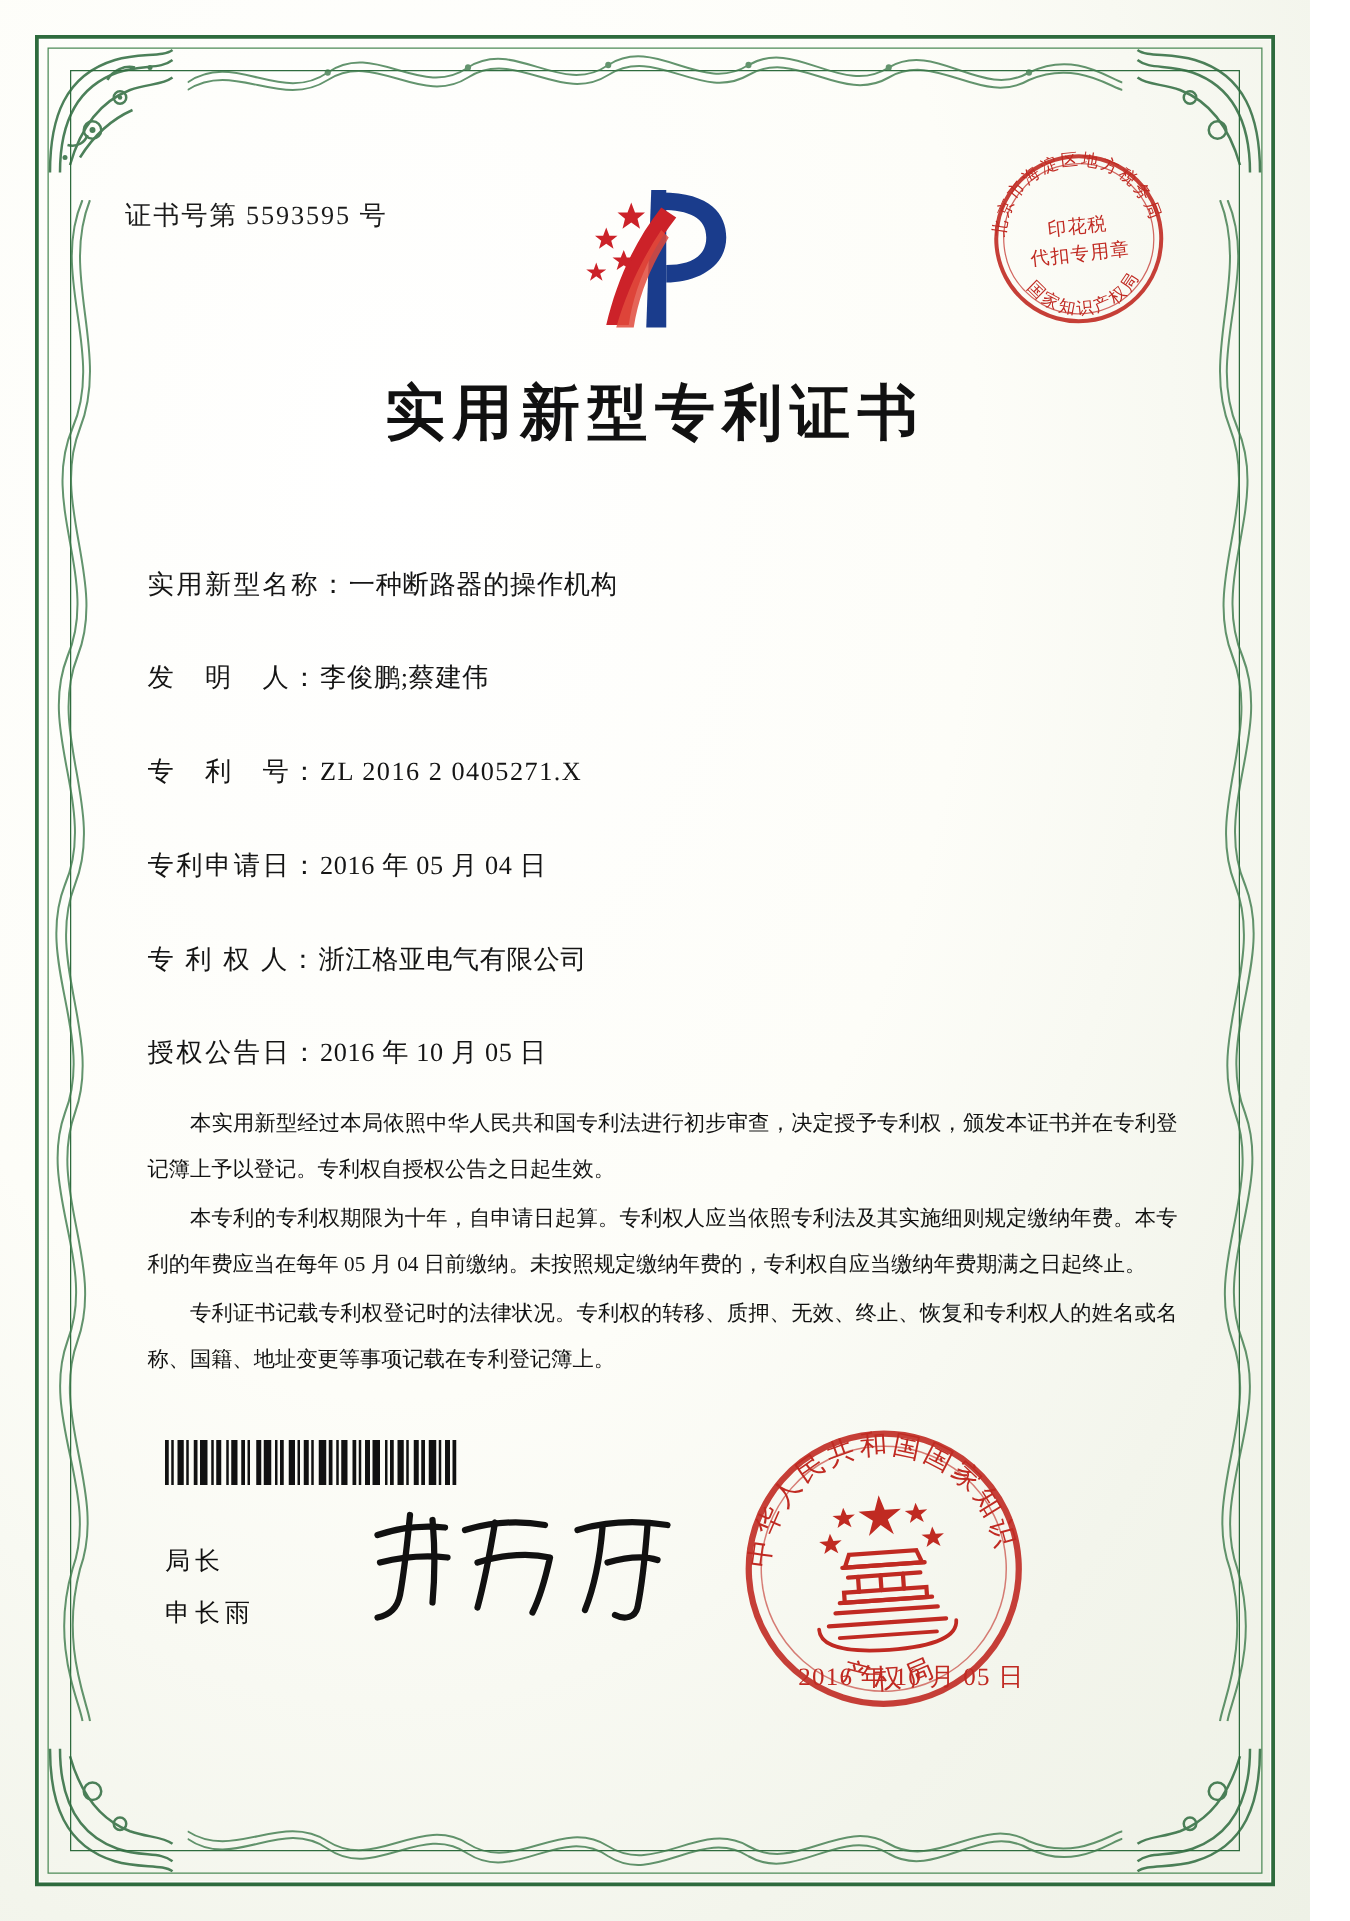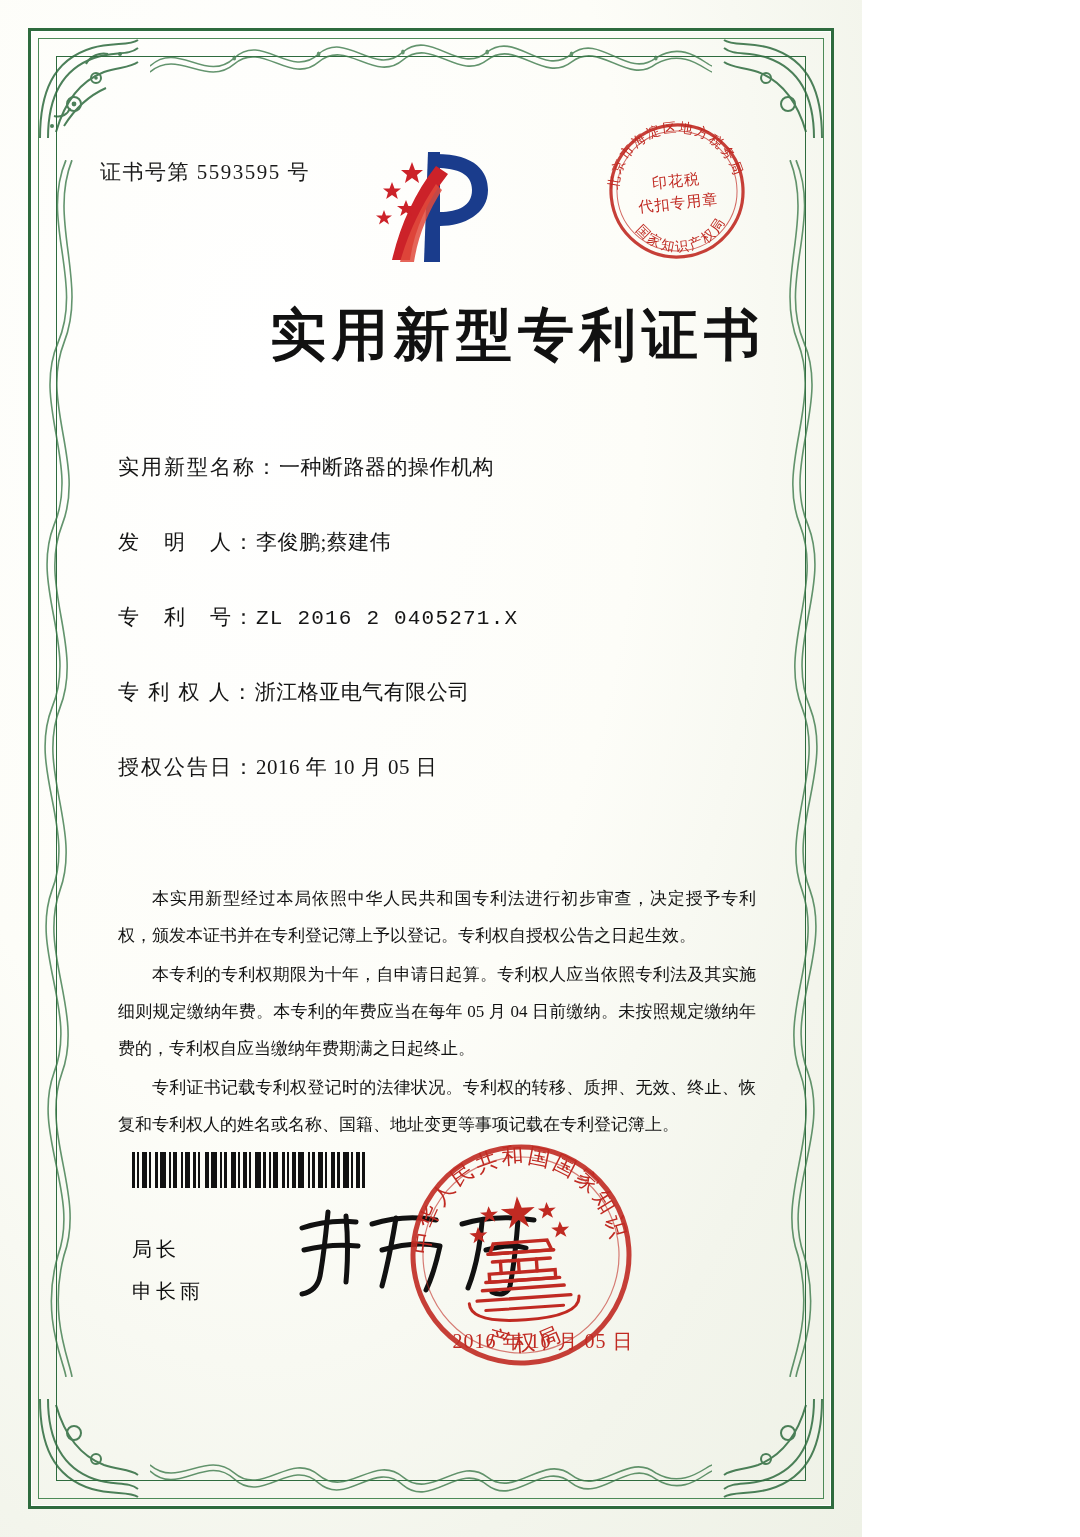--- a/index.html
+++ b/index.html
@@ -5,21 +5,21 @@
   html, body {
     margin: 0;
     padding: 0;
     background: #ffffff;
   }
   body {
     font-family: "Liberation Serif", "DejaVu Serif", serif;
   }
   .page {
     position: relative;
-    width: 862px;
+    width: 1048px;
     height: 1537px;
     background:
       radial-gradient(ellipse at 30% 25%, #ffffff 0%, #fdfdf8 45%, #f3f5ec 75%, #eef1e6 100%);
     overflow: hidden;
   }
   
   .frame-outer {
     position: absolute;
     left: 28px; top: 28px; right: 28px; bottom: 28px;
     border: 3px solid #2e6b3e;
@@ -96,23 +96,23 @@
     width: 170px;
     height: 170px;
   }
   .stamp-tax svg { width: 100%; height: 100%; display: block; }
 
   .title {
     position: absolute;
     top: 198px;
     left: 0;
     right: 0;
-    text-align: right;
+    text-align: center;
     font-family: "DejaVu Serif", "Liberation Serif", serif;
-    font-size: 56px;
+    font-size: 48px;
     font-weight: bold;
     letter-spacing: 6px;
     color: #111;
   }
 
   .fields {
     position: absolute;
     top: 340px;
     left: 22px;
     right: 0;
@@ -121,21 +121,21 @@
   .field {
     font-size: 21px;
     color: #151515;
     margin-bottom: 47px;
     letter-spacing: .5px;
     white-space: nowrap;
   }
   .field .lbl { letter-spacing: 2px; }
   .field .val { letter-spacing: .5px; }
   .field.mono .val {
-    font-family: Liberation Mono, monospace;
+    font-family: Liberation Serif, serif;
     letter-spacing: 1.2px;
   }
 
   .body-text {
     position: absolute;
     top: 780px;
     left: 22px;
     right: 10px;
     font-size: 17px;
     line-height: 37px;
@@ -361,20 +361,23 @@
 
     <div class="fields">
       <div class="field">
         <span class="lbl">实用新型名称：</span><span class="val">一种断路器的操作机构</span>
       </div>
       <div class="field">
         <span class="lbl">发　明　人：</span><span class="val">李俊鹏;蔡建伟</span>
       </div>
       <div class="field mono">
         <span class="lbl">专　利　号：</span><span class="val">ZL 2016 2 0405271.X</span>
+      </div>
+      <div class="field">
+        <span class="lbl">专利申请日：</span><span class="val">2016 年 05 月 04 日</span>
       </div>
       <div class="field">
         <span class="lbl">专 利 权 人：</span><span class="val">浙江格亚电气有限公司</span>
       </div>
       <div class="field">
         <span class="lbl">授权公告日：</span><span class="val">2016 年 10 月 05 日</span>
       </div>
     </div>
 
     <div class="body-text">

